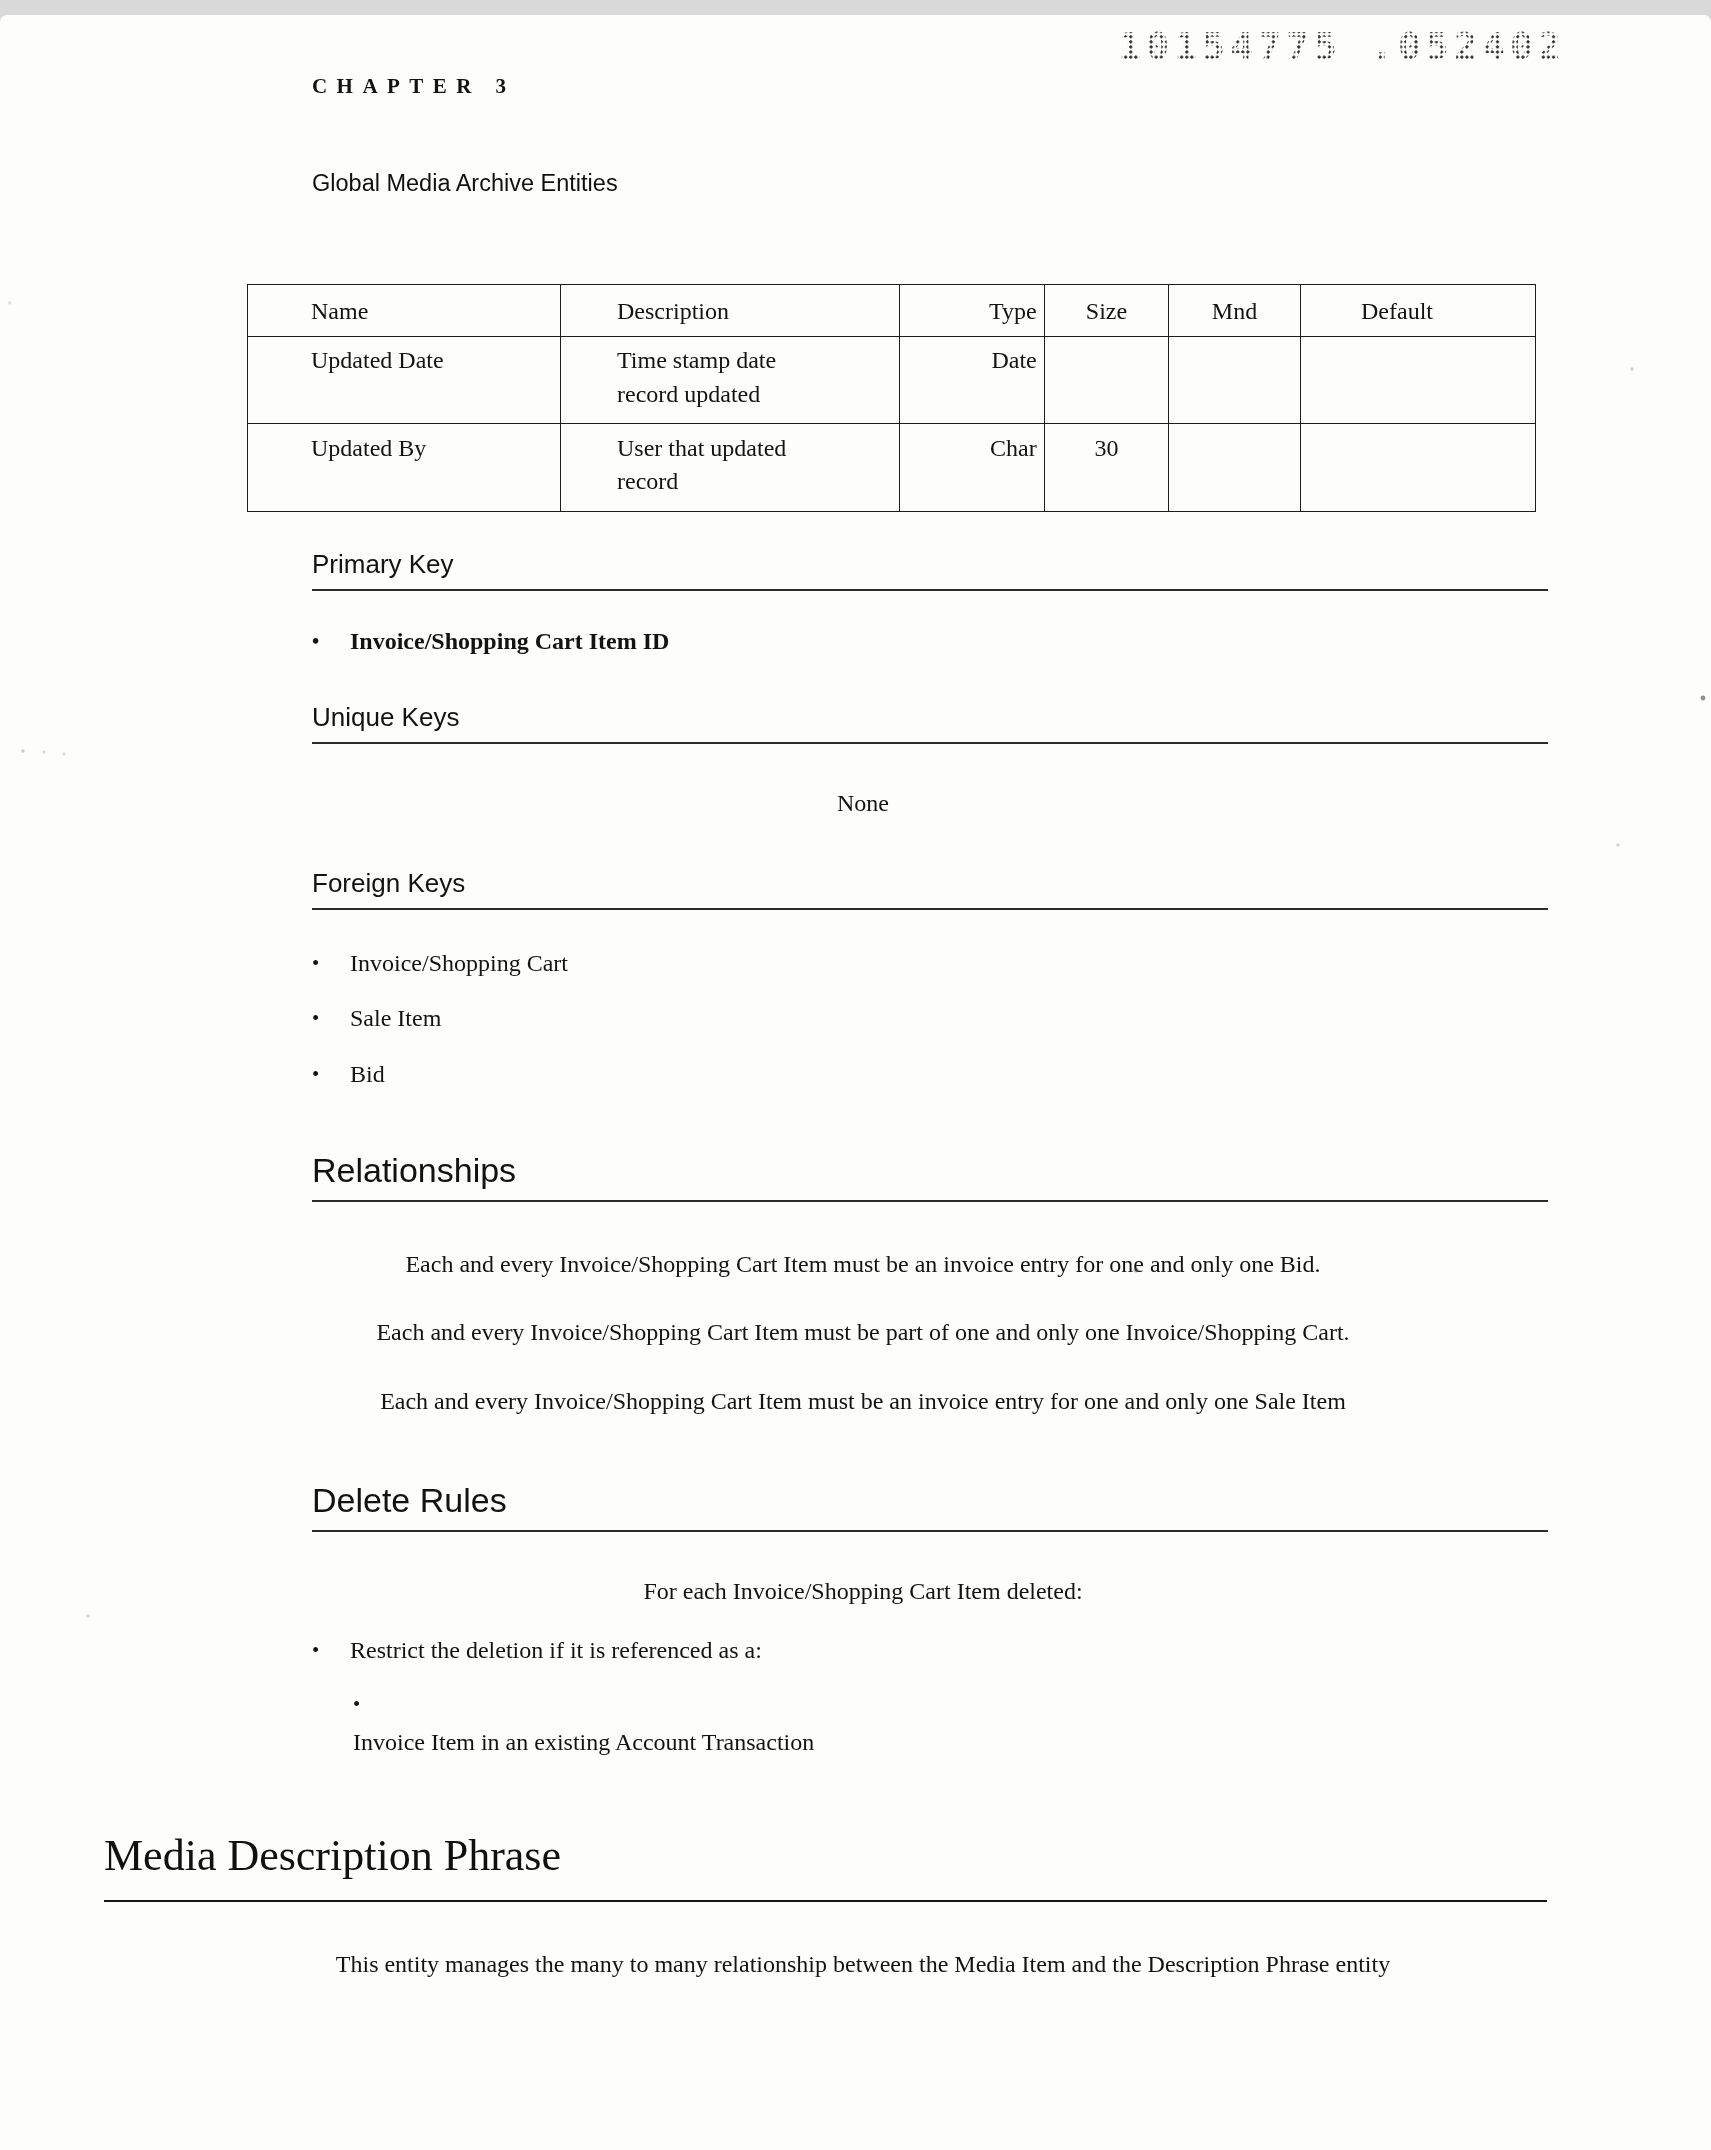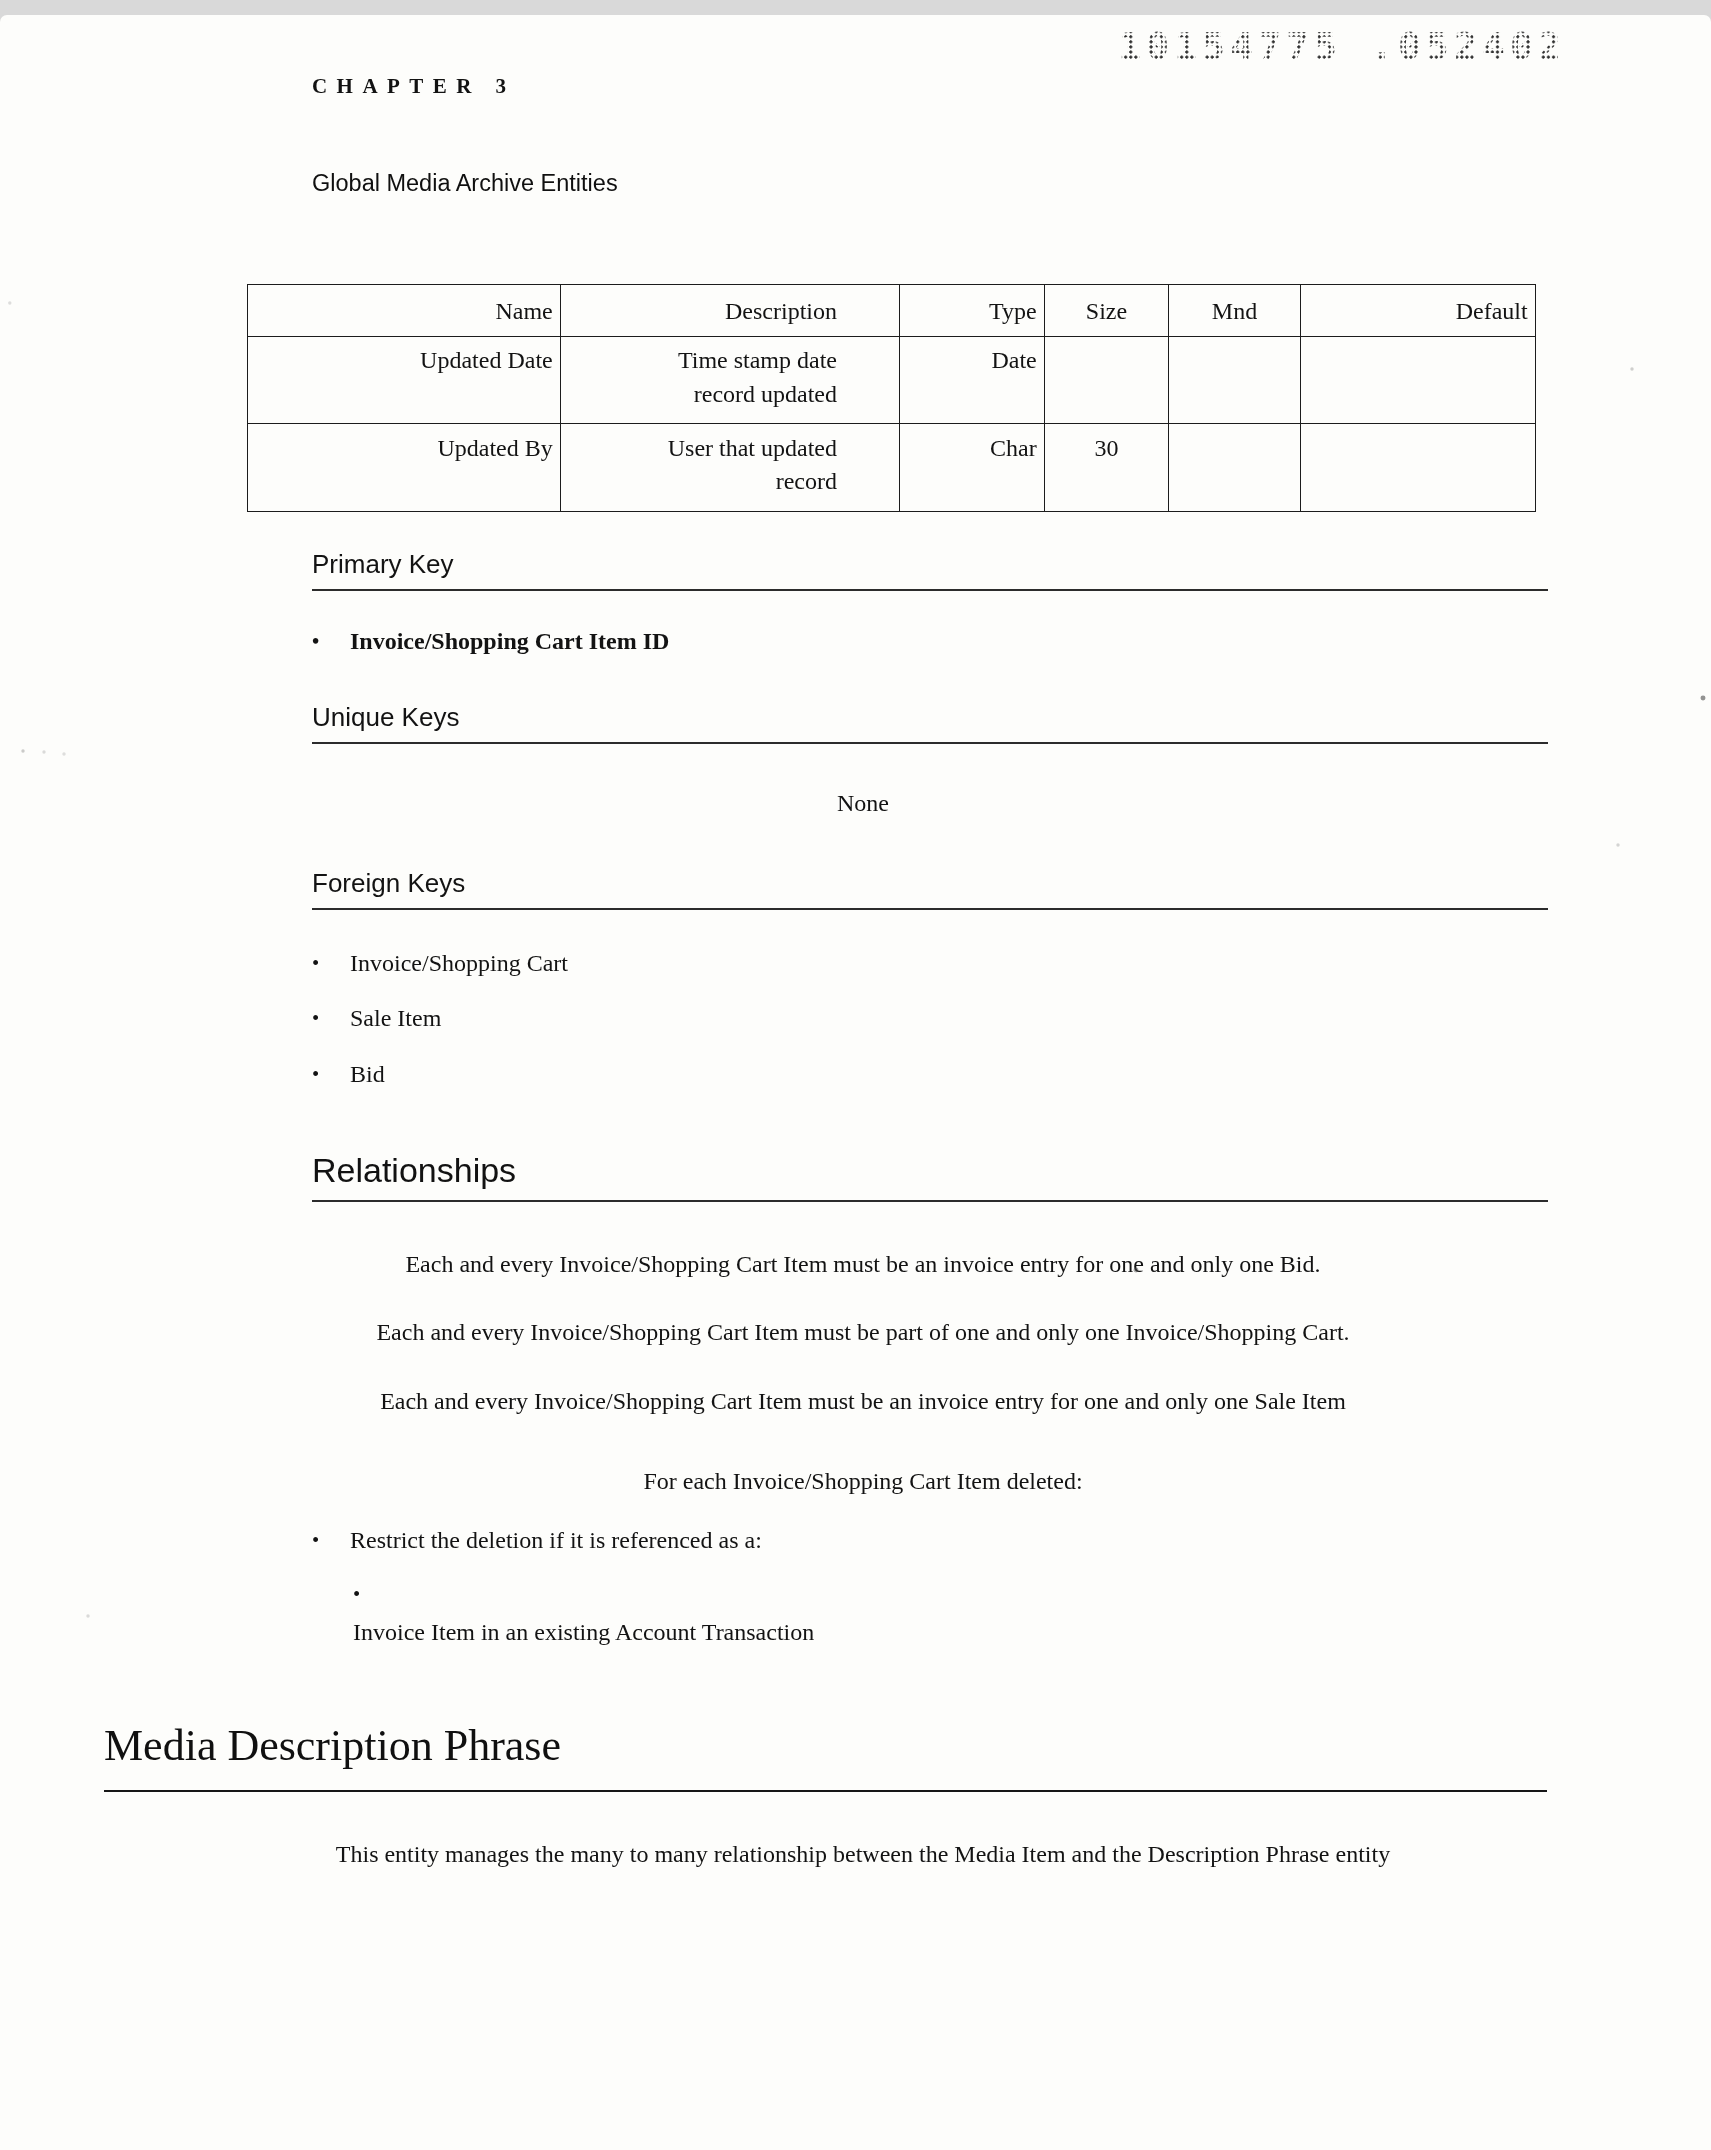--- a/index.html
+++ b/index.html
@@ -53,21 +53,21 @@
     width: 1287px;
     border-collapse: collapse;
     table-layout: fixed;
     font-size: 24px;
     line-height: 1.4;
     color: #131313;
   }
   table.entity th, table.entity td {
     border: 1.5px solid #1c1c1c;
     font-weight: 400;
-    text-align: right;
+    text-align: left;
     vertical-align: top;
     padding: 7.3px 7.3px 11.8px 7.3px;
   }
   table.entity thead th { padding: 10.3px 7.3px 7.3px 7.3px; }
   table.entity .c-name    { padding-left: 63px; }
   table.entity .c-desc    { padding-left: 56px; padding-right: 62px; }
   table.entity .c-type    { text-align: right; }
   table.entity .c-size    { text-align: center; }
   table.entity .c-mnd     { text-align: center; }
   table.entity .c-default { padding-left: 60px; }
@@ -230,20 +230,21 @@
   <div class="bullet mt-30">
     <span class="dot"></span>
     <span>Bid</span>
   </div>
 
   <div class="h-large mt-80">Relationships</div>
   <div class="body-text mt-56">Each and every Invoice/Shopping Cart Item must be an invoice entry for one and only one Bid.</div>
   <div class="body-text mt-36">Each and every Invoice/Shopping Cart Item must be part of one and only one Invoice/Shopping Cart.</div>
   <div class="body-text mt-36">Each and every Invoice/Shopping Cart Item must be an invoice entry for one and only one Sale Item</div>
 
+  <div class="h-large mt-80">Delete Rules</div>
   <div class="body-text mt-52">For each Invoice/Shopping Cart Item deleted:</div>
   <div class="bullet mt-30">
     <span class="dot"></span>
     <span>Restrict the deletion if it is referenced as a:</span>
   </div>
   <div class="bullet sub mt-28">
     <span class="dot"></span>
     <span>Invoice Item in an existing Account Transaction</span>
   </div>
 

